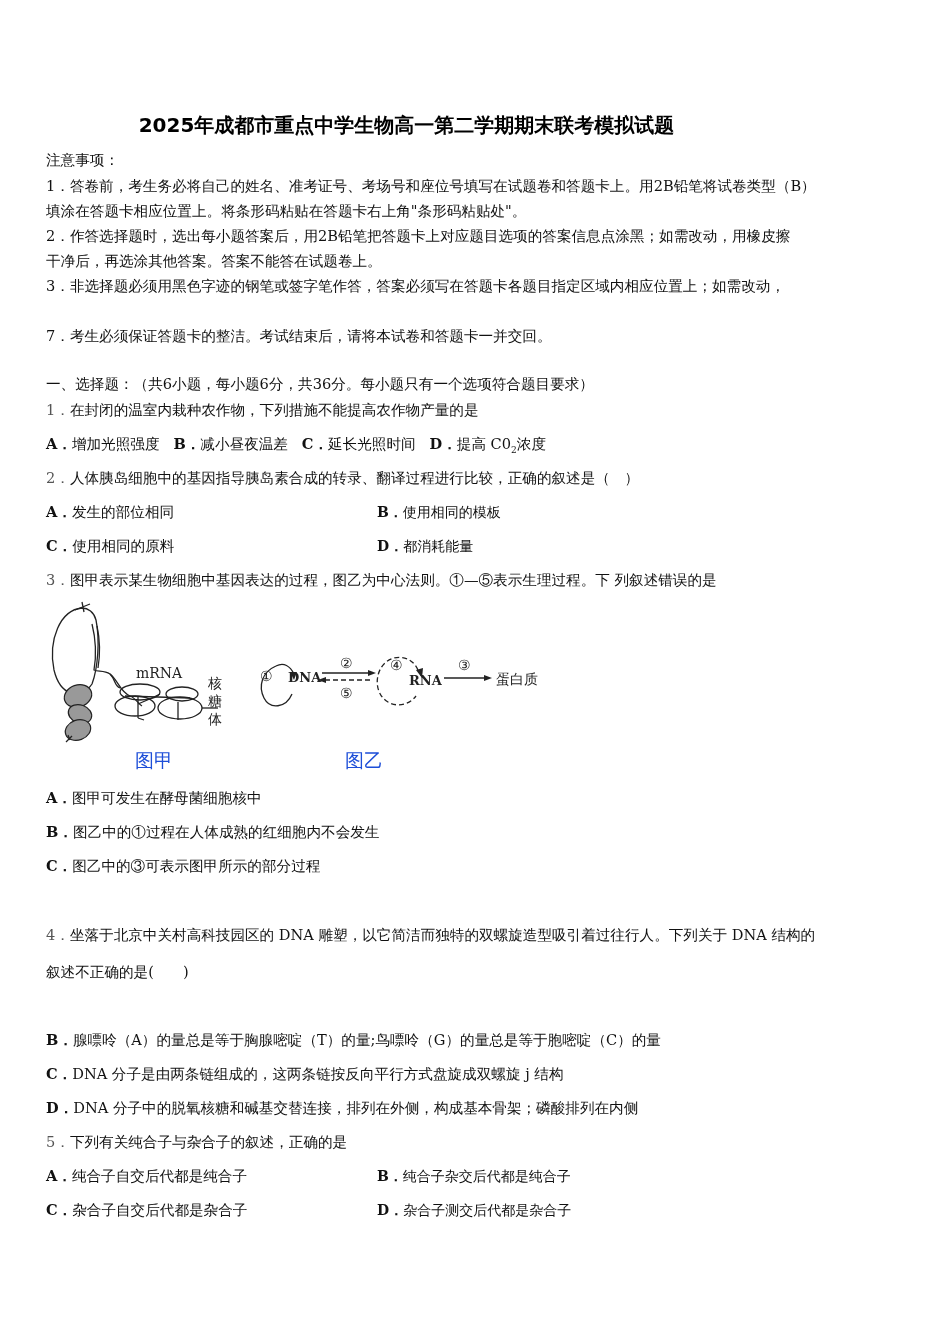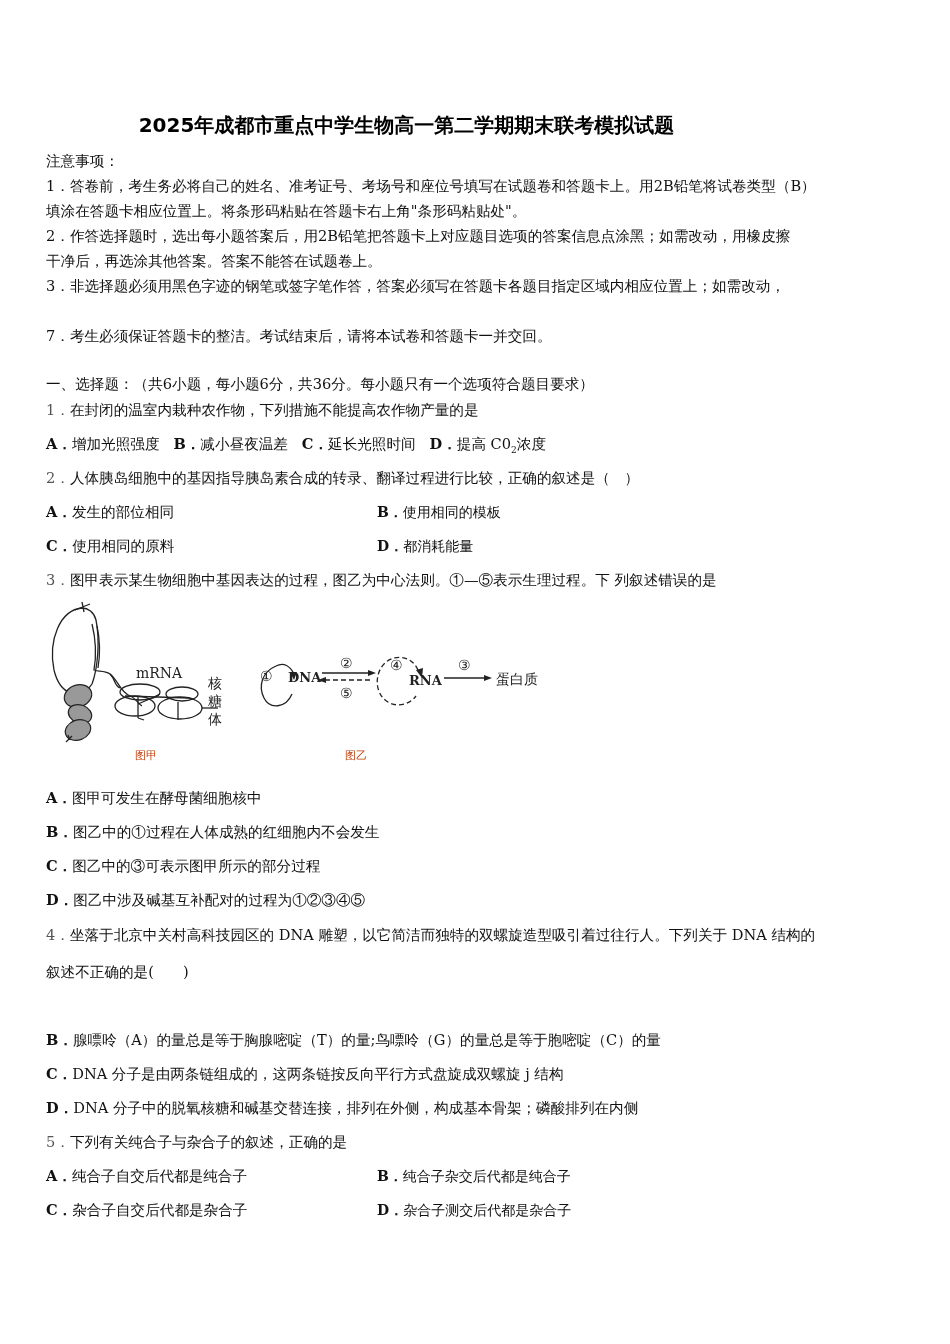--- a/index.html
+++ b/index.html
@@ -17,33 +17,33 @@
   .line {
     position: absolute; left: 46px; white-space: nowrap;
     font-size: 14.6px; line-height: 20px;
   }
   .num { color: #555; font-weight: normal; }
   .col2 { position: absolute; left: 377px; white-space: nowrap; font-size: 14px; line-height: 20px; }
   .optlbl { font-weight: bold; }
   .figure-area { position: absolute; left: 40px; top: 600px; width: 520px; height: 180px; }
   .fig-caption {
     position: absolute; font-family: "DejaVu Sans", "Liberation Sans", sans-serif;
-    font-size: 11px; color: #c2410c;
+    font-size: 19px; color: #1d4ed8;
   }
   svg text { font-family: "DejaVu Serif", "Liberation Serif", serif; }
   sub { font-size: 9px; }
 </style>
 </head>
 <body>
 
 <div class="page">
 
   <div class="title">2025年成都市重点中学生物高一第二学期期末联考模拟试题</div>
 
-  <div class="line" style="top:151px;">注意事项：</div>
+  <div class="line" style="top:151px;font-family:Liberation Mono, monospace;">注意事项：</div>
   <div class="line" style="top:176px;">1．答卷前，考生务必将自己的姓名、准考证号、考场号和座位号填写在试题卷和答题卡上。用2B铅笔将试卷类型（B）</div>
   <div class="line" style="top:201px;">填涂在答题卡相应位置上。将条形码粘贴在答题卡右上角"条形码粘贴处"。</div>
   <div class="line" style="top:226px;">2．作答选择题时，选出每小题答案后，用2B铅笔把答题卡上对应题目选项的答案信息点涂黑；如需改动，用橡皮擦</div>
   <div class="line" style="top:251px;">干净后，再选涂其他答案。答案不能答在试题卷上。</div>
   <div class="line" style="top:276px;">3．非选择题必须用黑色字迹的钢笔或签字笔作答，答案必须写在答题卡各题目指定区域内相应位置上；如需改动，</div>
   <div class="line" style="top:326px;">7．考生必须保证答题卡的整洁。考试结束后，请将本试卷和答题卡一并交回。</div>
 
   <div class="line" style="top:374px;">一、选择题：（共6小题，每小题6分，共36分。每小题只有一个选项符合题目要求）</div>
 
   <div class="line" style="top:400px;">
@@ -124,21 +124,20 @@
       <text x="418" y="70" font-size="14" fill="#222">③</text>
       <text x="456" y="84" font-size="14" fill="#222">蛋白质</text>
     </svg>
     <div class="fig-caption" style="left:95px; top:148px;">图甲</div>
     <div class="fig-caption" style="left:305px; top:148px;">图乙</div>
   </div>
 
   <div class="line" style="top:788px;"><span class="optlbl">A．</span><span>图甲可发生在酵母菌细胞核中</span></div>
   <div class="line" style="top:822px;"><span class="optlbl">B．</span><span>图乙中的①过程在人体成熟的红细胞内不会发生</span></div>
   <div class="line" style="top:856px;"><span class="optlbl">C．</span><span>图乙中的③可表示图甲所示的部分过程</span></div>
-  <div class="line" style="top:890px;"><span class="optlbl">D．</span><span>图乙中涉及碱基互补配对的过程为①②③④⑤</span></div>
 
   <div class="line" style="top:925px;">
     <span class="num">4．</span><span>坐落于北京中关村高科技园区的 DNA 雕塑，以它简洁而独特的双螺旋造型吸引着过往行人。下列关于 DNA 结构的</span>
   </div>
   <div class="line" style="top:962px;">叙述不正确的是(　　)</div>
   <div class="line" style="top:1030px;"><span class="optlbl">B．</span><span>腺嘌呤（A）的量总是等于胸腺嘧啶（T）的量;鸟嘌呤（G）的量总是等于胞嘧啶（C）的量</span></div>
   <div class="line" style="top:1098px;"><span class="optlbl">D．</span><span>DNA 分子中的脱氧核糖和碱基交替连接，排列在外侧，构成基本骨架；磷酸排列在内侧</span></div>
   <div class="line" style="top:1064px;"><span class="optlbl">C．</span><span>DNA 分子是由两条链组成的，这两条链按反向平行方式盘旋成双螺旋 j 结构</span></div>
 
   <div class="line" style="top:1132px;">

